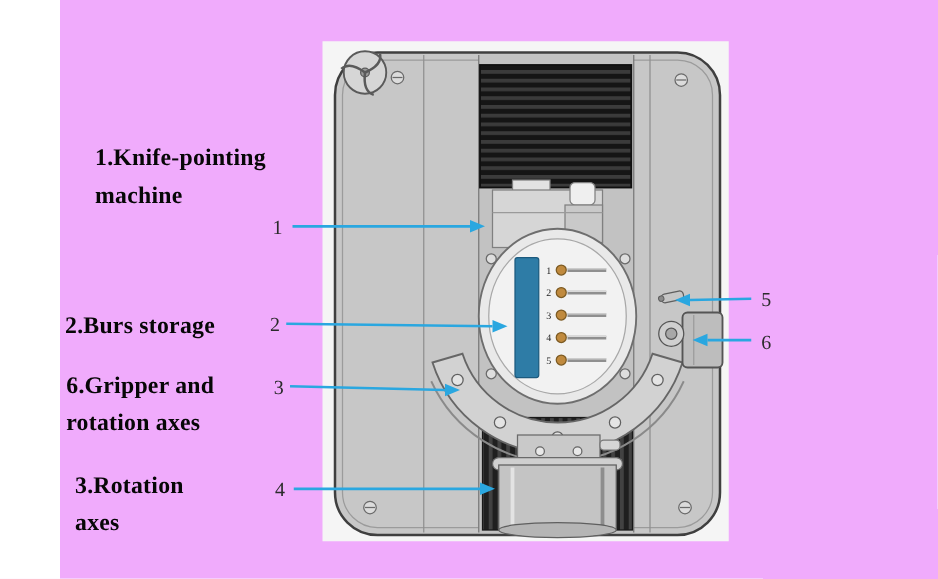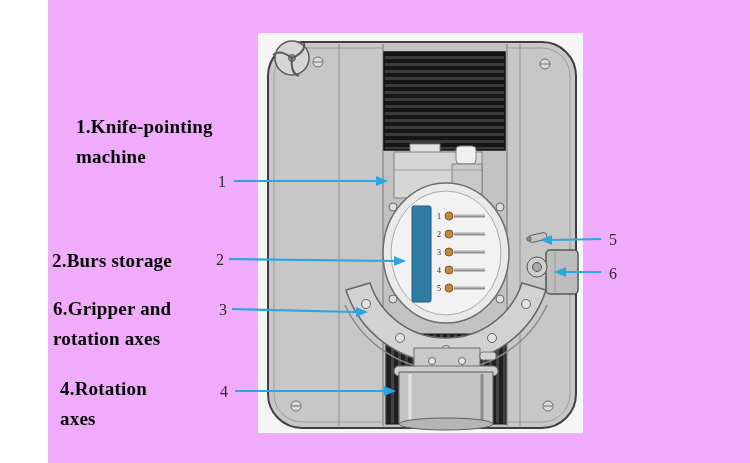--- a/index.html
+++ b/index.html
@@ -16,21 +16,21 @@
   .slotnum{font-size:8px;fill:#1e1e1e;}
 </style>
 </head>
 <body>
 
 <div class="stage">
 
   <div class="callout" style="left:28px;top:112px;width:172px;">1.Knife-pointing machine</div>
   <div class="callout" style="left:4px;top:246px;width:200px;">2.Burs storage</div>
   <div class="callout" style="left:5px;top:294px;width:152px;">6.Gripper and rotation axes</div>
-  <div class="callout" style="left:12px;top:374px;width:112px;">4.Rotation axes</div>
+  <div class="callout" style="left:12px;top:374px;width:112px;">3.Rotation axes</div>
 
   <svg class="machine-svg" viewBox="0 0 750 463">
     <defs>
       <pattern id="finsH" width="6" height="7" patternUnits="userSpaceOnUse">
         <rect width="6" height="7" fill="#151515"></rect>
         <rect width="6" height="3" fill="#3b3b3b"></rect>
       </pattern>
       <pattern id="finsV" width="7" height="6" patternUnits="userSpaceOnUse">
         <rect width="7" height="6" fill="#1f1f1f"></rect>
         <rect width="3" height="6" fill="#424242"></rect>

